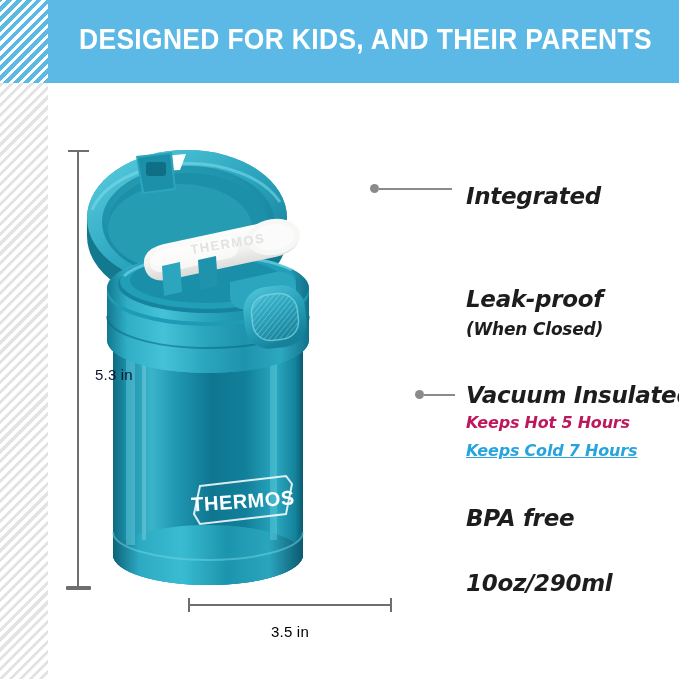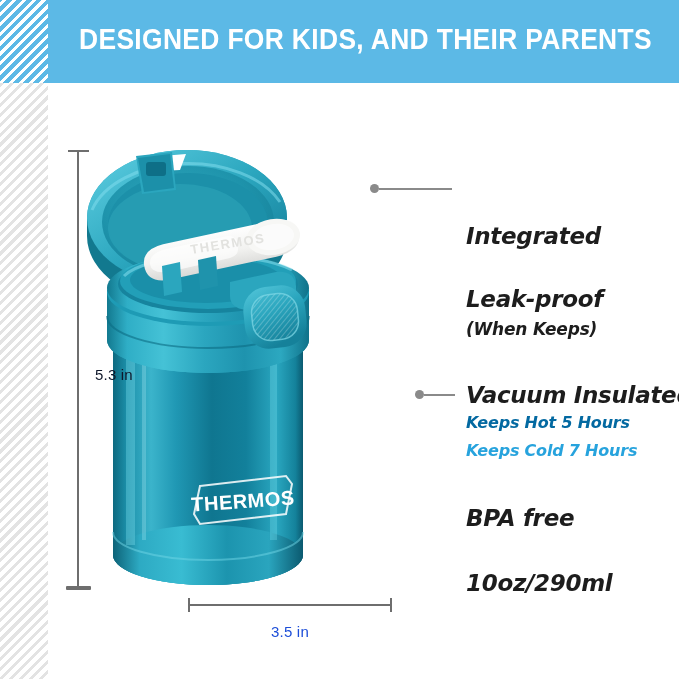--- a/index.html
+++ b/index.html
@@ -34,34 +34,34 @@
   .dim-v-label{position:absolute;left:95px;top:366px;font-size:15px;
     color:#0f172a;font-family:"Liberation Sans",sans-serif;letter-spacing:.2px;}
 
   .dim-h{position:absolute;left:188px;top:604px;width:204px;height:1.6px;
     background:#6e6e6e;}
   .dim-h-cap-l{position:absolute;left:188px;top:598px;width:1.6px;height:14px;
     background:#6e6e6e;}
   .dim-h-cap-r{position:absolute;left:390px;top:598px;width:1.6px;height:14px;
     background:#6e6e6e;}
   .dim-h-label{position:absolute;left:188px;top:623px;width:204px;
-    text-align:center;font-size:15px;color:#1d4ed8;letter-spacing:.2px;}
+    text-align:center;font-size:15px;color:#000000;letter-spacing:.2px;}
 
   
   .leader-dot{position:absolute;width:9px;height:9px;border-radius:50%;
     background:#8a8a8a;}
   .leader-line{position:absolute;height:1.6px;background:#8a8a8a;}
 
   
   .feat{position:absolute;left:466px;
     font-family:"DejaVu Sans",sans-serif;font-weight:bold;color:#1d1d1d;
     white-space:nowrap;font-style:italic;}
   .feat-main{font-size:23px;letter-spacing:-.3px;}
   .feat-sub{font-size:17px;letter-spacing:-.2px;}
-  .feat-hot{color:#0369a1;font-size:16px;letter-spacing:-.2px;}
+  .feat-hot{color:#be185d;font-size:16px;letter-spacing:-.2px;}
   .feat-cold{color:#27a3dd;font-size:16px;letter-spacing:-.2px;}
 
   
   .product{position:absolute;left:80px;top:140px;width:340px;height:470px;}
 </style>
 </head>
 <body>
 
 <div id="page">
 
@@ -241,26 +241,26 @@
   <div class="dim-h-cap-l"></div>
   <div class="dim-h-cap-r"></div>
   <div class="dim-h-label">3.5 in</div>
 
   <div class="leader-dot" style="left:370px;top:184px;"></div>
   <div class="leader-line" style="left:379px;top:188px;width:73px;"></div>
 
   <div class="leader-dot" style="left:415px;top:390px;"></div>
   <div class="leader-line" style="left:424px;top:394px;width:31px;"></div>
 
-  <div class="feat feat-main" style="top:183px;margin-top:40px;">Integrated</div>
+  <div class="feat feat-main" style="top:183px;">Integrated</div>
 
   <div class="feat feat-main" style="top:286px;">Leak-proof</div>
-  <div class="feat feat-sub" style="top:319px;">(When Keeps)</div>
+  <div class="feat feat-sub" style="top:319px;">(When Closed)</div>
 
   <div class="feat feat-main" style="top:382px;">Vacuum Insulated</div>
   <div class="feat feat-hot" style="top:413px;font-weight:bold;font-style:italic;">Keeps Hot 5 Hours</div>
-  <div class="feat feat-cold" style="top:441px;font-weight:bold;font-style:italic;">Keeps Cold 7 Hours</div>
+  <div class="feat feat-cold" style="top:441px;font-weight:bold;font-style:italic;text-decoration:underline;">Keeps Cold 7 Hours</div>
 
   <div class="feat feat-main" style="top:505px;">BPA free</div>
 
   <div class="feat feat-main" style="top:570px;">10oz/290ml</div>
 
 </div>
 
 </body></html>

